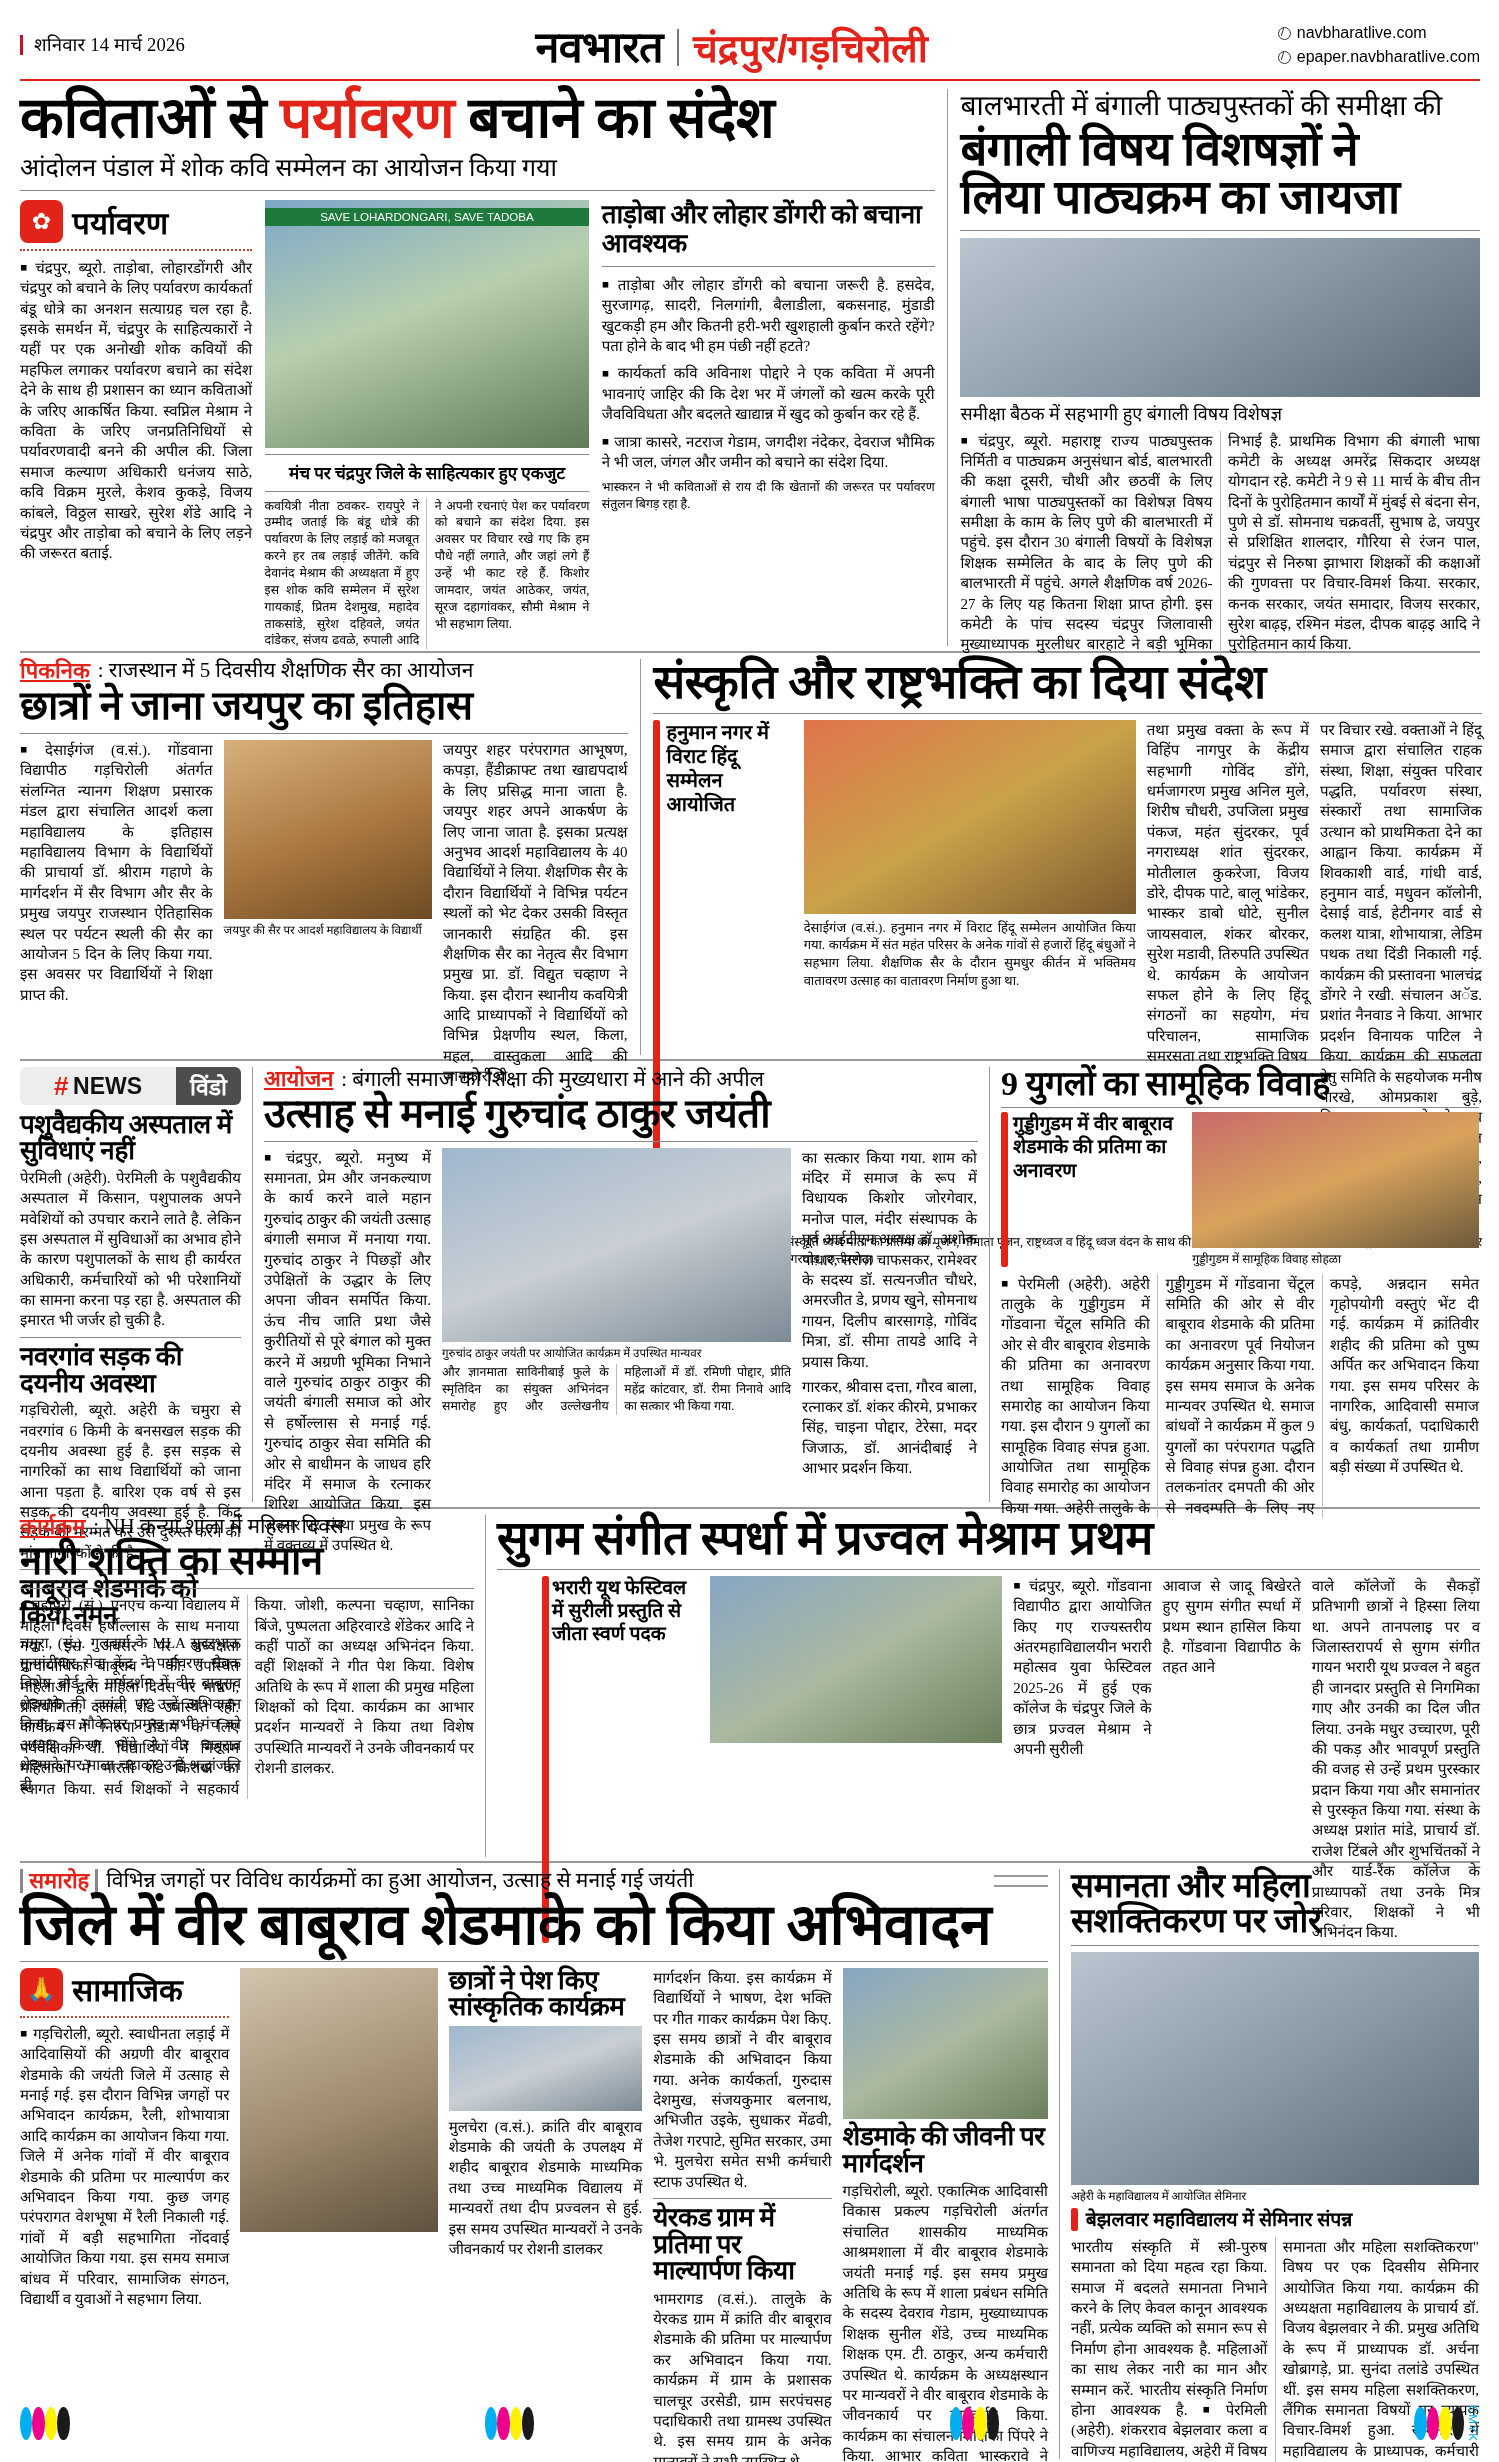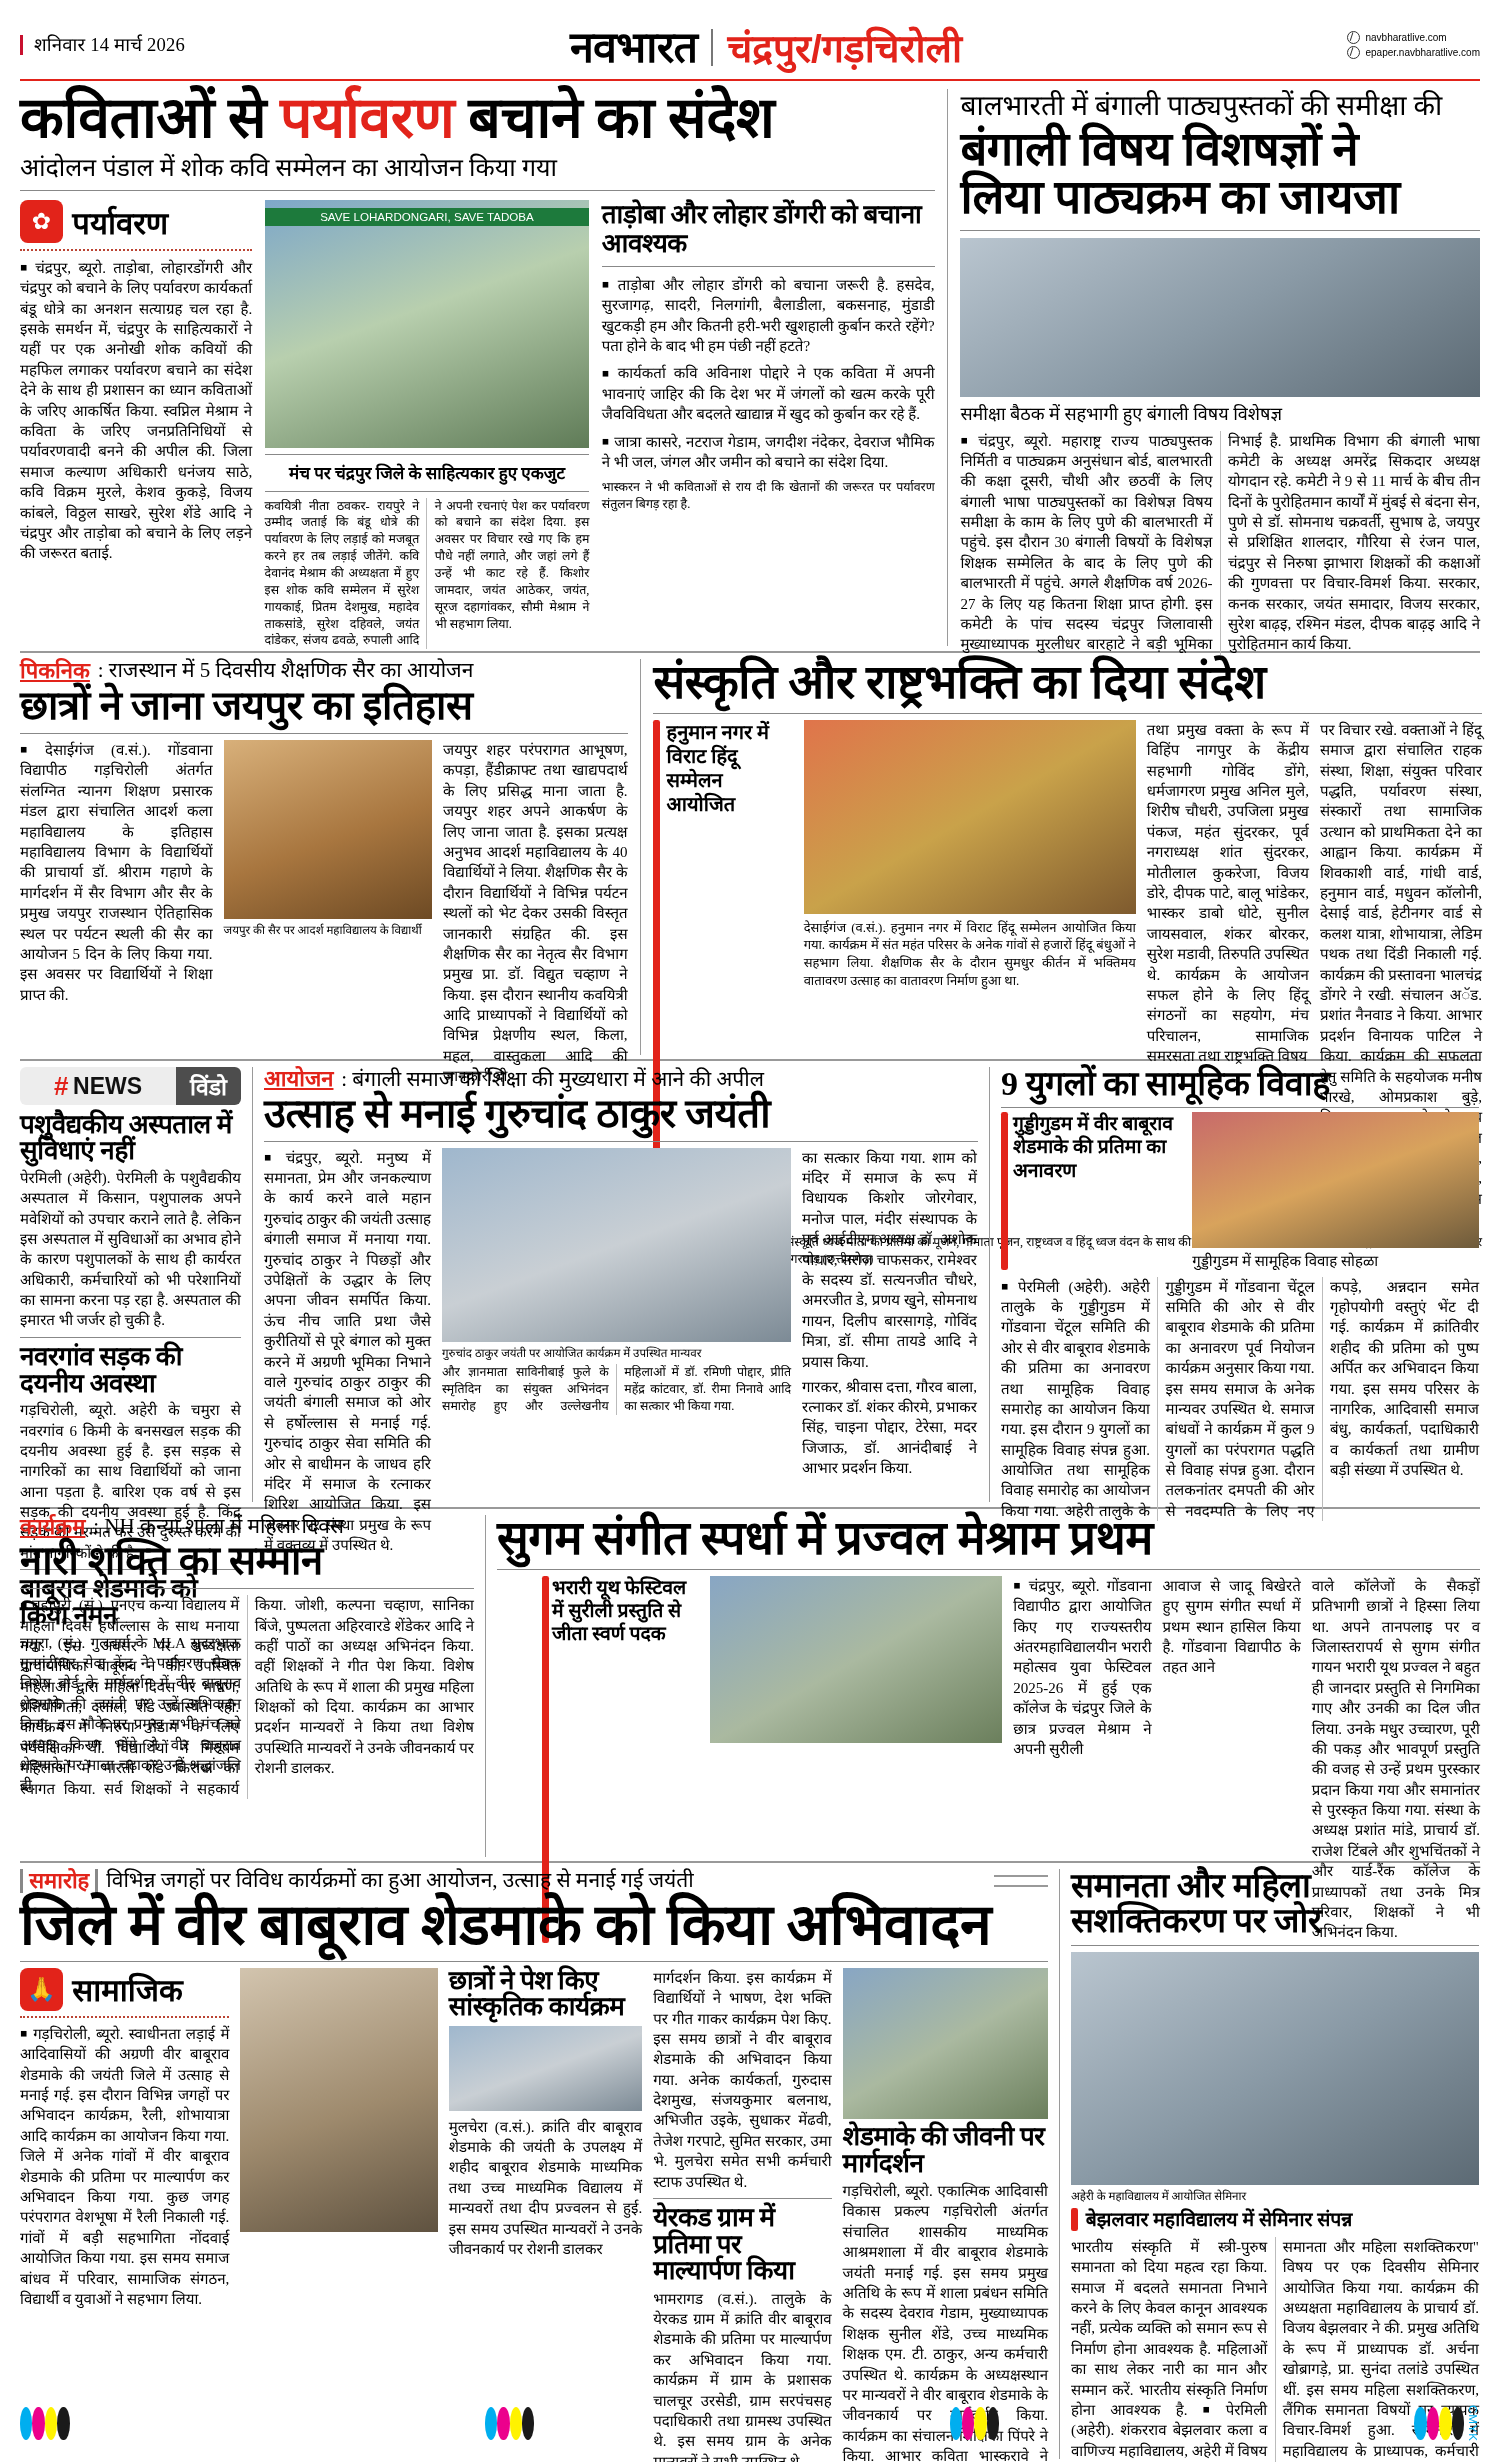--- a/index.html
+++ b/index.html
@@ -12,21 +12,21 @@
   }
   .page { width:1500px; height:2462px; padding: 17px 20px 0 20px; position:relative; }
 
   
   .masthead { display:flex; align-items:center; justify-content:space-between; height:56px; }
   .md-date { font-size:18.6px; padding-left:11px; border-left:3.1px solid #c8102e; line-height:1.1; letter-spacing:0.2px;}
   .md-center { display:flex; align-items:baseline; gap:14px; flex:1; justify-content:center; }
   .md-logo { font-size:43px; font-weight:bold; letter-spacing:-0.8px; font-family:"Liberation Sans", sans-serif; }
   .md-sep { width:2.3px; height:37px; background:#777; display:inline-block; position:relative; top:4.7px;}
   .md-edition { font-size:39px; font-weight:bold; color:#e2231a; font-family:"Liberation Sans", sans-serif; }
-  .md-right { text-align:left; font-size:10px; line-height:1.5; font-family:"Liberation Sans", sans-serif;}
+  .md-right { text-align:left; font-size:16px; line-height:1.5; font-family:"Liberation Sans", sans-serif;}
   .md-right div { display:flex; align-items:center; gap:5.4px; white-space:nowrap;}
   .globe { width:13px; height:13px; border-radius:50%; border:1.6px solid #333; display:inline-block; position:relative;}
   .globe:after{content:"";position:absolute;left:3.1px;top:0.8px;width:5.4px;height:8.5px;border-left:1.6px solid #333;transform:rotate(18deg);}
   .rule-red { height:2.3px; background:#e2231a; margin-top:6.2px; }
   .hr-thin { height:0.8px; background:#888; }
   .hr-dots { height:2.3px; border-top:2.3px dotted #b43; }
   .hr-grey { height:1.6px; background:#999; }
 
   .kicker { display:flex; align-items:center; gap:7.8px; font-size:20px; line-height:1.1;}
   .kicker .tag { color:#e2231a; font-weight:bold; font-size:22px; }
@@ -256,21 +256,21 @@
     <div style="width:489px;padding-left:11px;">
       <div class="hl hl-m">9 युगलों का सामूहिक विवाह</div>
       <div class="hr-thin" style="margin:4.7px 0;"></div>
       <div style="display:flex;gap:9.3px;">
         <div style="width:182px;display:flex;gap:5px;">
           <div class="redbar"></div>
           <div style="font-size:19.4px;font-weight:bold;line-height:1.2;">गुड्डीगुडम में वीर बाबूराव शेडमाके की प्रतिमा का अनावरण</div>
         </div>
         <div style="flex:1;">
           <div class="photo ph-f" style="height:136px;"></div>
-          <div style="font-size:15px;margin-top:2.3px;">गुड्डीगुडम में सामूहिक विवाह सोहळा</div>
+          <div style="font-size:12px;margin-top:2.3px;">गुड्डीगुडम में सामूहिक विवाह सोहळा</div>
         </div>
       </div>
       <div class="body cols3" style="margin-top:6.2px;">
         <span class="sq">पेरमिली (अहेरी). अहेरी तालुके के गुड्डीगुडम में गोंडवाना चेंटूल समिति की ओर से वीर बाबूराव शेडमाके की प्रतिमा का अनावरण तथा सामूहिक विवाह समारोह का आयोजन किया गया. इस दौरान 9 युगलों का सामूहिक विवाह संपन्न हुआ. आयोजित तथा सामूहिक विवाह समारोह का आयोजन किया गया.</span>
         <span>अहेरी तालुके के गुड्डीगुडम में गोंडवाना चेंटूल समिति की ओर से वीर बाबूराव शेडमाके की प्रतिमा का अनावरण पूर्व नियोजन कार्यक्रम अनुसार किया गया. इस समय समाज के अनेक मान्यवर उपस्थित थे. समाज बांधवों ने कार्यक्रम में कुल 9 युगलों का परंपरागत पद्धति से विवाह संपन्न हुआ.</span>
         <span>दौरान तलकनांतर दमपती की ओर से नवदम्पति के लिए नए कपड़े, अन्नदान समेत गृहोपयोगी वस्तुएं भेंट दी गई. कार्यक्रम में क्रांतिवीर शहीद की प्रतिमा को पुष्प अर्पित कर अभिवादन किया गया. इस समय परिसर के नागरिक, आदिवासी समाज बंधु, कार्यकर्ता, पदाधिकारी व कार्यकर्ता तथा ग्रामीण बड़ी संख्या में उपस्थित थे.</span>
       </div>
     </div>
   </div>
 

